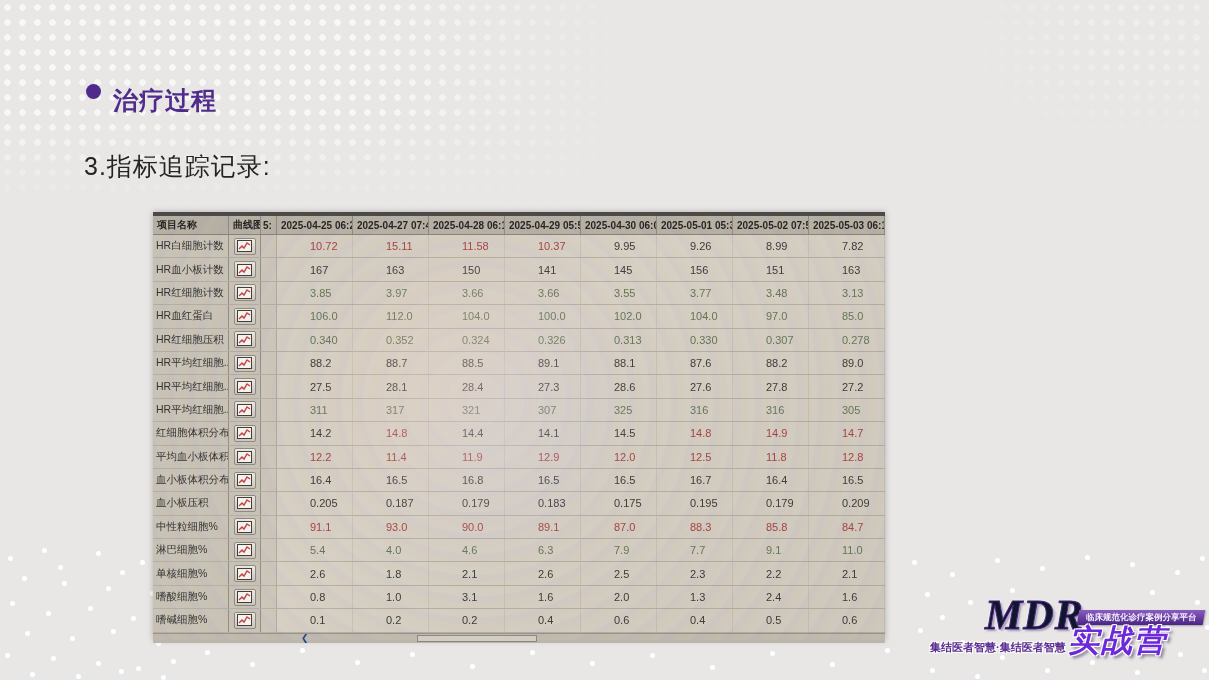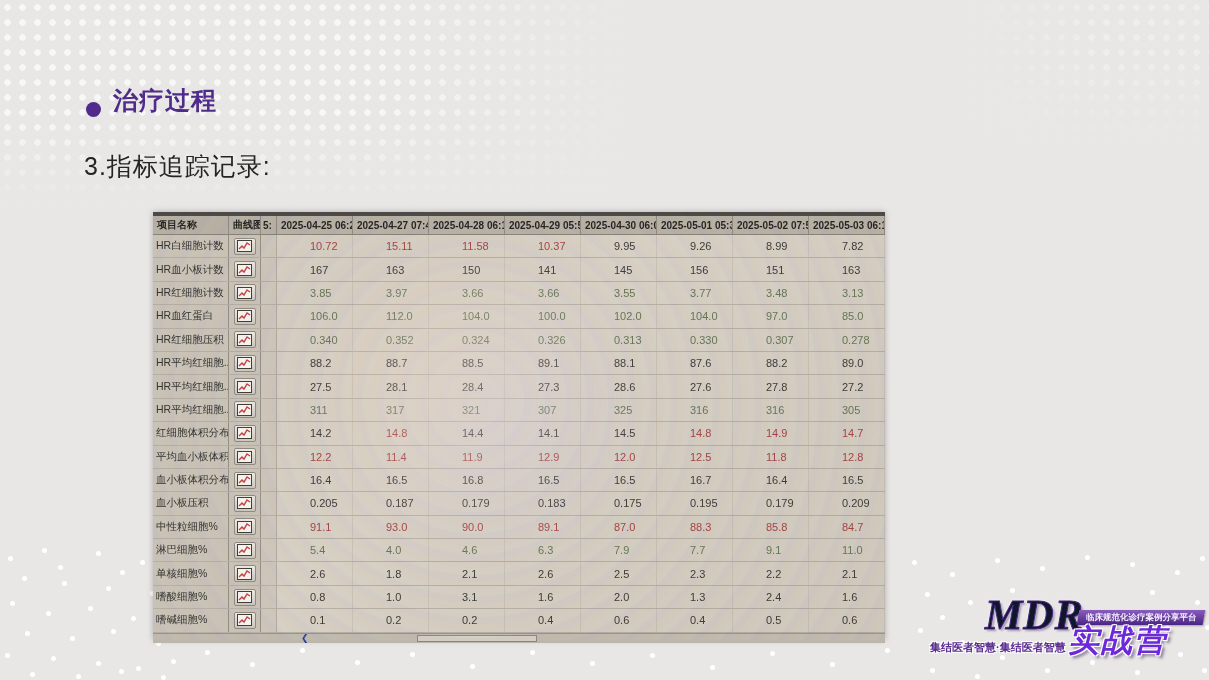--- a/index.html
+++ b/index.html
@@ -24,21 +24,21 @@
   .dotgrid-fade-tr{
     position:absolute;right:0;top:0;width:260px;height:150px;pointer-events:none;
     background:linear-gradient(to left,rgba(232,231,229,0) 40%,#e8e7e5 95%),
                linear-gradient(to bottom,rgba(232,231,229,0) 40%,#e8e7e5 97%);
   }
   .scatter{
     position:absolute;width:5px;height:5px;border-radius:50%;
     background:#fff;pointer-events:none;
   }
   
-  .title-row{position:absolute;left:86px;top:84px;display:flex;align-items:flex-end;}
+  .title-row{position:absolute;left:86px;top:84px;display:flex;align-items:flex-start;}
   .bullet{width:15px;height:15px;border-radius:50%;background:#4f2b8c;margin-right:12px;}
   .title{font-size:25px;font-weight:700;color:#4f2b8c;letter-spacing:1px;}
   .subtitle{position:absolute;left:84px;top:150px;font-size:25px;color:#242424;letter-spacing:1px;}
   
   .photo{
     position:absolute;left:153px;top:212px;width:732px;height:428px;
     background:linear-gradient(135deg,#cfc9bd 0%,#d4cec2 45%,#cbc5b9 100%);
     box-shadow:0 0 6px rgba(0,0,0,.25);
   }
   .photo .moire{

